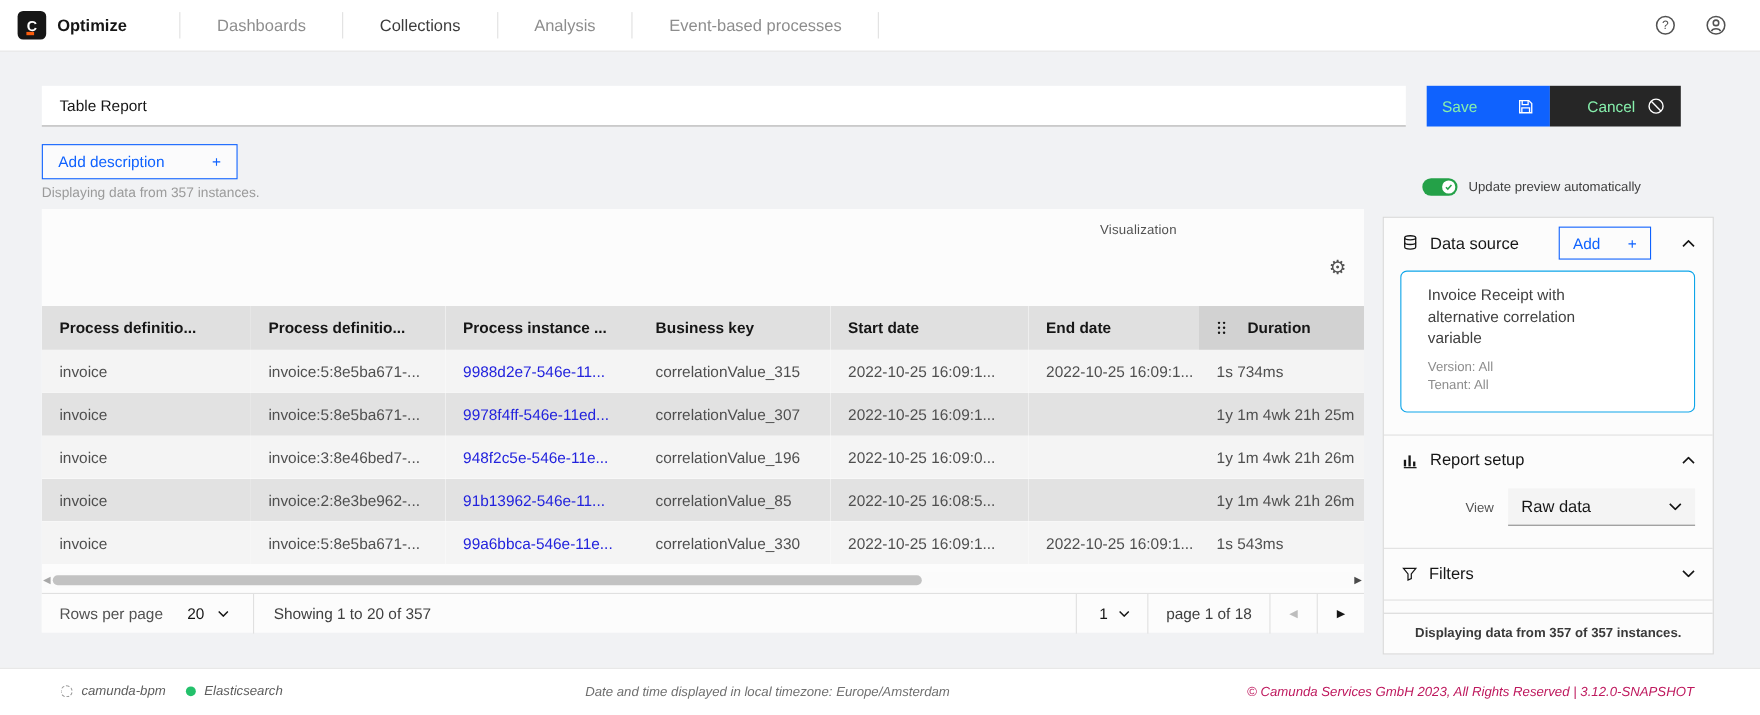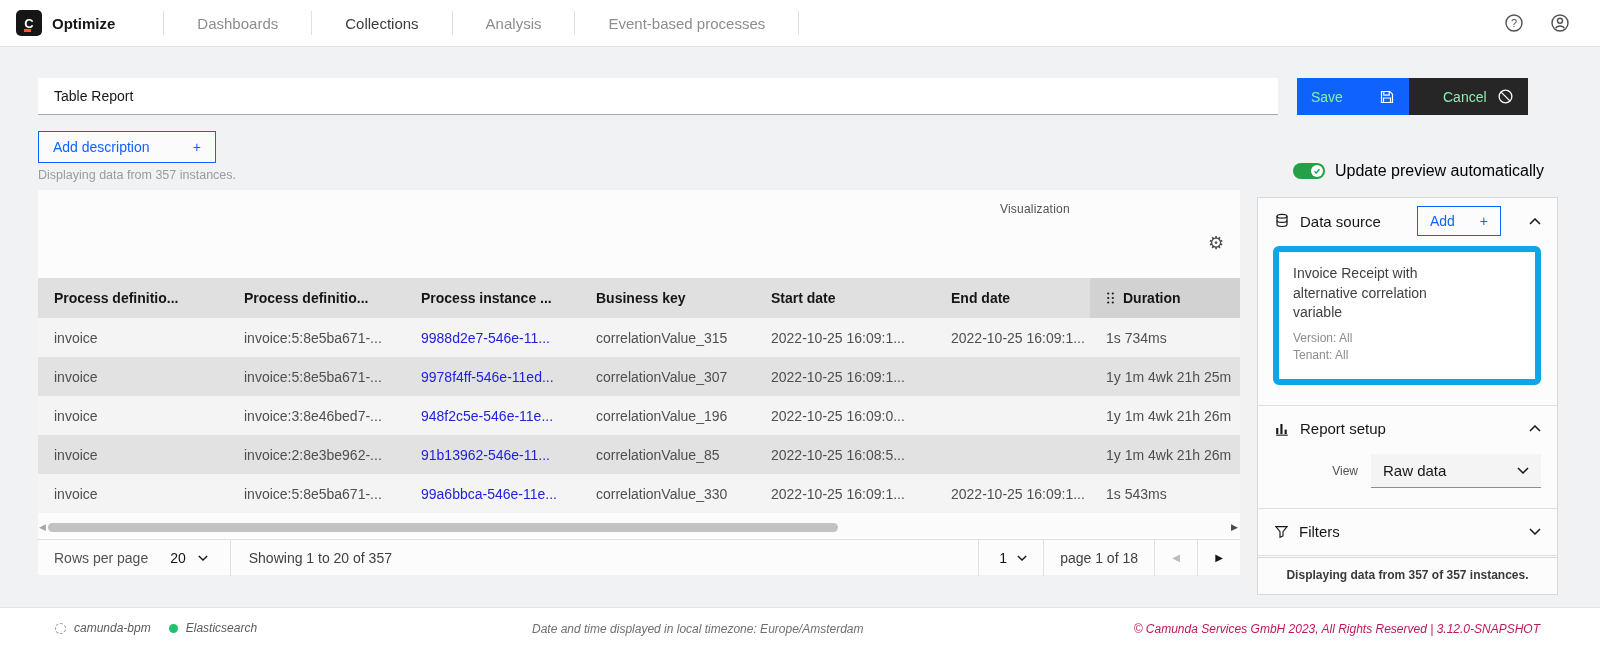--- a/index.html
+++ b/index.html
@@ -33,36 +33,36 @@
   .btn-save { left:1297px; width:112px; background:#0f62fe; }
   .btn-cancel { left:1409px; width:119px; background:#262626;padding-left:34px; }
   .add-desc { position:absolute; left:38px; top:131px; width:178px; height:32px; background:#fbfbfc;
               border:1px solid #0f62fe; color:#0f62fe; display:flex; align-items:center;
               justify-content:space-between; padding:0 14px; font-size:14px; cursor:pointer; }
   .instances-note { position:absolute; left:38px; top:168px; font-size:12.5px; color:#9b9b9b; }
   .toggle-row { position:absolute; left:1293px; top:162px; display:flex; align-items:center; gap:10px; }
   .toggle { width:32px; height:16px; border-radius:8px; background:#24a148; position:relative; cursor:pointer; }
   .toggle-knob { position:absolute; right:2px; top:2px; width:12px; height:12px; border-radius:50%;
                  background:#fff; display:flex; align-items:center; justify-content:center; }
-  .toggle-label { font-size:16px; color:#000000; }
+  .toggle-label { font-size:12px; color:#404040; }
 
   
   .preview { position:absolute; left:38px; top:190px; width:1202px; height:385px; background:#fcfcfc; }
   .viz-label { position:absolute; left:962px; top:12px; font-size:12px; color:#525252; letter-spacing:.2px; }
   .viz-select { position:absolute; left:962px; top:36px; width:196px; height:36px; background:#f4f4f4;
                 border-bottom:1px solid #8d8d8d; display:flex; align-items:center;
                 justify-content:space-between; padding:0 16px; font-size:14px; cursor:pointer; }
   .gear { position:absolute; left:1170px; top:44px; font-size:18px; color:#525252; cursor:pointer; line-height:1; }
 
   .table-wrap { position:absolute; left:0; top:88px; width:1202px; overflow:hidden; }
   table { border-collapse:collapse; table-layout:fixed; width:1202px; font-size:14px; }
   thead th { height:40px; background:#e0e0e0; text-align:left; padding:0 4px 0 16px;
              font-weight:700; color:#161616; white-space:nowrap; overflow:hidden; }
   thead th.dur { background:#d2d2d2; }
-  .th-flex { display:flex; align-items:center; gap:8px; }
+  .th-flex { display:flex; align-items:center; gap:19px; }
   tbody td { height:39px; padding:0 4px 0 16px; color:#4f4f4f; white-space:nowrap; overflow:hidden; }
   tr.odd  { background:#f4f4f4; }
   tr.even { background:#e2e2e2; }
   td.link { color:#2222dd; cursor:pointer; }
 
   .hscroll { position:absolute; left:0; top:330px; width:1202px; height:15px; background:#fbfbfb; }
   .hthumb { position:absolute; left:10px; top:3px; width:790px; height:9px; background:#c2c2c2; border-radius:5px; }
   .harrow { position:absolute; top:2px; font-size:9px; line-height:11px; }
   .harrow.left { left:1px; color:#a8a8a8; }
   .harrow.right { right:2px; color:#4a4a4a; }
@@ -87,22 +87,22 @@
   .panel { position:absolute; left:1257px; top:197px; width:301px; height:398px; background:#fcfcfc;
            border:1px solid #d8d8d8; display:flex; flex-direction:column; }
   .panel-h { display:flex; align-items:center; padding:0 16px; min-height:46px; gap:10px;
              font-size:15px; color:#161616; }
   .panel-h .sp { flex:1; }
   .add-btn { width:84px; height:30px; border:1px solid #0f62fe; color:#0f62fe; background:transparent;
              display:flex; align-items:center; justify-content:space-between; padding:0 12px;
              font-size:14px; cursor:pointer; margin-right:18px; }
   .chev-btn { color:#161616; cursor:pointer; }
   .chev-up svg { transform:rotate(180deg); }
-  .source-card { margin:2px 16px 20px 15px; border:6px solid #0ea5e9; border-radius:6px;
-                 background:#fff; padding:12px 14px 14px; }
+  .source-card { margin:2px 16px 20px 15px; border:1px solid #0ea5e9; border-radius:6px;
+                 background:#fff; padding:12px 24px 14px; }
   .source-name { font-size:14px; color:#404040; line-height:1.4; max-width:185px; }
   .source-meta { font-size:12px; color:#8d8d8d; margin-top:7px; line-height:1.45; }
   .panel-div { height:1px; background:#e0e0e0; }
   .view-row { display:flex; align-items:center; justify-content:flex-end; gap:13px; padding:2px 16px 20px 0; }
   .view-lbl { font-size:12px; color:#525252; }
   .view-select { width:170px; height:34px; background:#f4f4f4; border-bottom:1px solid #8d8d8d;
                  display:flex; align-items:center; justify-content:space-between; padding:0 12px;
                  font-size:15px; cursor:pointer; }
   .panel-sp { flex:1; }
   .panel-status { border-top:1px solid #d8d8d8; text-align:center; font-size:12px; font-weight:700;

